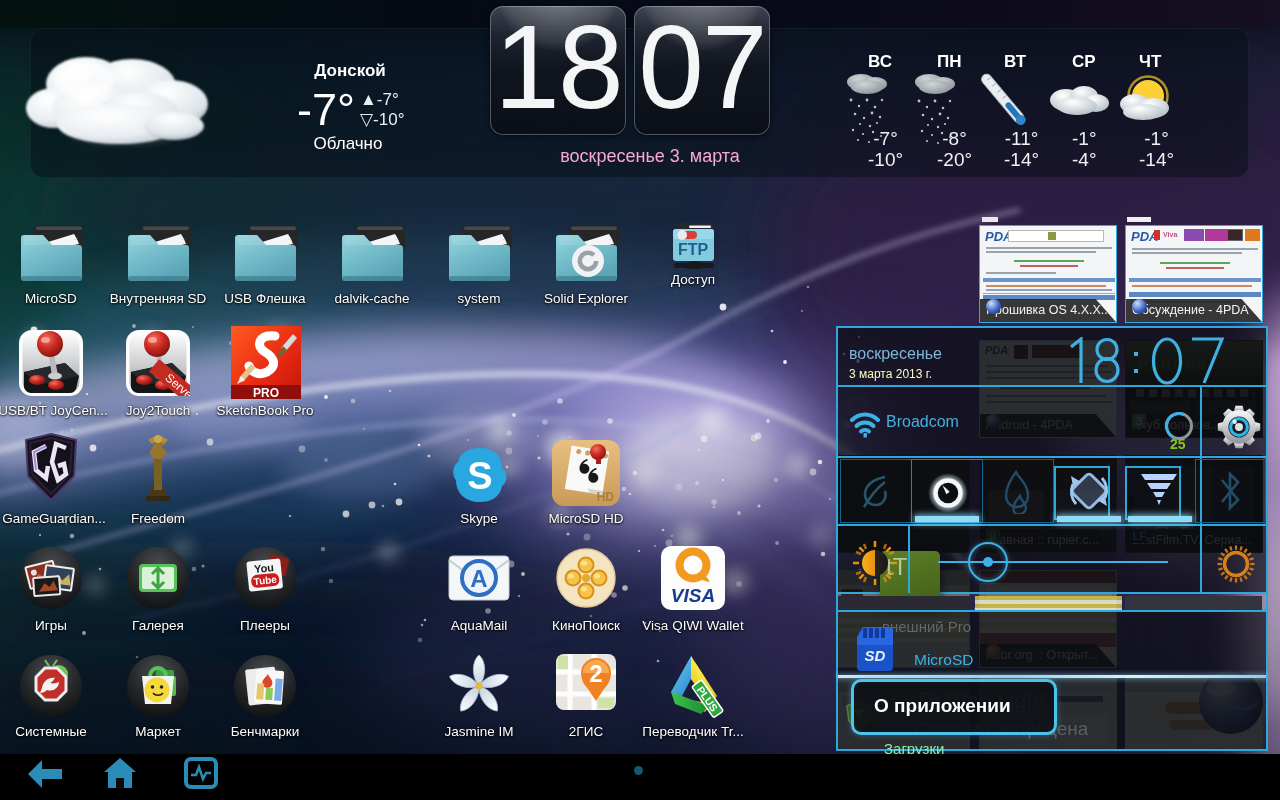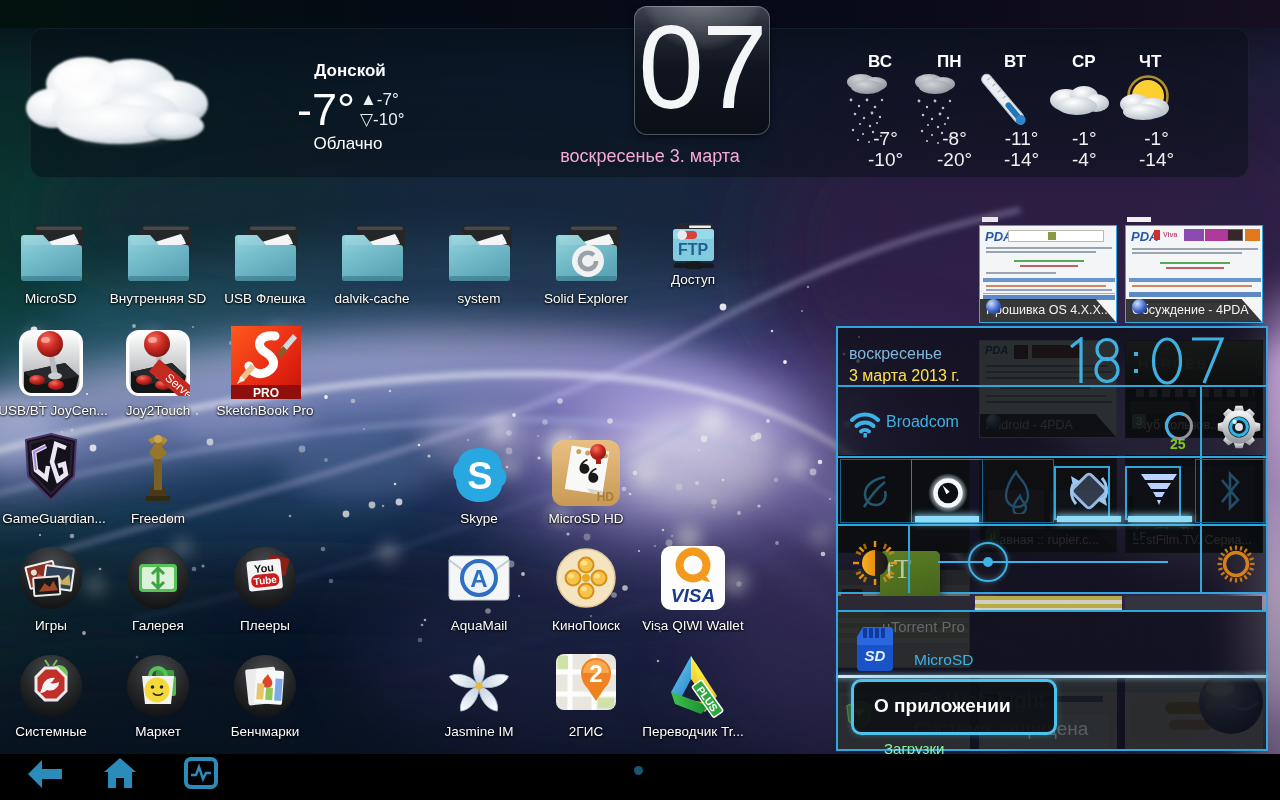--- a/index.html
+++ b/index.html
@@ -351,20 +351,24 @@
     </g>
     <ellipse cx="60" cy="36" rx="30" ry="18" fill="#fff" opacity="0.7" filter="blur(2px)"></ellipse>
    </svg>
   </div>
   <div style="left:350px;top:61px;transform:translateX(-50%);color:#fff;font-size:17px;font-weight:bold;">Донской</div>
   <div style="left:297px;top:84px;color:#fff;font-size:45px;font-weight:300;">-7°</div>
   <div style="left:360px;top:90px;color:#e8eef2;font-size:17px;">▲-7°</div>
   <div style="left:360px;top:109px;color:#e8eef2;font-size:17px;">▽-10°</div>
   <div style="left:348px;top:134px;transform:translateX(-50%);color:#fff;font-size:17px;">Облачно</div>
 
+  <div class="tile" style="left:490px;top:6px;">
+      <span>18</span>
+      <i></i>
+    </div>
   <div class="tile" style="left:634px;top:6px;">
       <span>07</span>
       <i></i>
     </div>
   <div style="left:650px;top:146px;transform:translateX(-50%);color:#f9a8d4;font-size:18px;">воскресенье 3. марта</div>
 
   <div id="forecast">
    <div class="fc" style="left:868px;top:52px;">
         <b>ВС</b>
       </div>
@@ -868,20 +872,27 @@
     <div style="left:10px;top:70px;font-size:10px;color:#8898b8;font-weight:bold;">LostFilm.TV</div>
     <div class="tt" style="background:rgba(36,36,38,.94);"><span style="display:inline-block;width:15px;height:14px;background:#1a2a38;margin-right:5px;vertical-align:-2px;color:#3fa8d8;font-size:11px;font-weight:bold;text-align:center;line-height:14px;">LF</span>LostFilm.TV. Сериа...</div>
    </div>
    <div class="th" style="left:836px;top:570px;width:134px;background:#ddd;">
     <div style="left:0;top:0;width:134px;height:14px;background:#b8b8bc;"></div>
     <div style="left:4px;top:18px;width:22px;height:22px;background:#c03030;border-radius:3px;"></div>
     <div style="left:0;top:29px;width:134px;height:12px;background:#f5f2e8;"></div>
     <div style="left:0;top:42px;width:134px;height:30px;background:repeating-linear-gradient(180deg,#f5e86a 0 5px,#fdfdf0 5px 10px)"></div>
     <div style="left:0;top:74px;width:134px;height:23px;background:#e8e8e8;"></div>
    </div>
+   <div class="th" style="left:979px;top:570px;background:#e8e6e0;">
+    <div style="left:0;top:0;width:137px;height:12px;background:#b84040;"></div>
+    <div style="left:4px;top:14px;width:129px;height:14px;background:#f0f0f0;border:1px solid #ccc;"></div>
+    <div style="left:0;top:30px;width:137px;height:32px;background:repeating-linear-gradient(180deg,#f7ea6e 0 6px,#fbfbf2 6px 11px);"></div>
+    <div style="left:0;top:62px;width:137px;height:14px;background:#e85050;"></div>
+    <div class="tt"><span class="gl" style="background:radial-gradient(circle at 35% 35%,#f0a060,#a04010);"></span>rutor.org :: Открыт...</div>
+   </div>
 
    <div style="left:838px;top:676px;width:132px;height:16px;background:linear-gradient(180deg,#fdfdfd,#cfe8f2 60%,#9fd0e8);"></div>
    <div style="left:979px;top:676px;width:138px;height:16px;background:linear-gradient(180deg,#ffffff,#d8ecf5 60%,#a8d8ec);"></div>
    <div style="left:1125px;top:676px;width:137px;height:16px;background:linear-gradient(180deg,#ffffff,#d0e8f4 60%,#9fd0ea);"></div>
    <div class="th" style="left:836px;top:692px;width:134px;height:58px;background:#e8edf2;border:none;">
     <div style="left:6px;top:4px;width:50px;height:10px;background:#d0d8e2;"></div>
    </div>
    <div class="th" style="left:979px;top:692px;height:58px;background:#dfe8f0;border:none;">
     <div style="left:4px;top:2px;width:16px;height:16px;background:#cc2020;border-radius:2px;color:#fff;font-size:12px;font-weight:bold;text-align:center;line-height:16px;">R</div>
     <div style="left:24px;top:4px;width:100px;height:6px;background:#4a80c0;"></div>
@@ -908,21 +919,21 @@
   </div>
 
   <div id="panel" style="left:836px;top:326px;width:432px;height:268px;background:rgba(9,12,16,.68);border:2px solid #2ea7dc;">
 
    <div class="hline" style="top:57px;"></div>
    <div class="hline" style="top:128px;"></div>
    <div class="hline" style="top:196px;"></div>
    <div class="vline" style="left:362px;top:57px;height:208px;"></div>
 
    <div style="left:11px;top:17px;color:#7fb6d9;font-size:16px;">воскресенье</div>
-   <div style="left:11px;top:39px;color:#fde047;font-size:16px;">3 марта 2013 г.</div>
+   <div style="left:11px;top:39px;color:#fef9c3;font-size:12px;">3 марта 2013 г.</div>
 
    <svg style="left:230px;top:9px;" width="192" height="48" viewBox="0 0 192 48">
     <g stroke="#3fb0e2" stroke-width="3.2" fill="none">
      <path d="M3,10 L13,2 L13,46"></path>
      <circle cx="39" cy="12.5" r="10"></circle>
      <ellipse cx="39" cy="33" rx="11" ry="11.5"></ellipse>
      <rect x="66" y="15" width="4" height="4" fill="#3fb0e2" stroke="none"></rect>
      <rect x="66" y="32" width="4" height="4" fill="#3fb0e2" stroke="none"></rect>
      <ellipse cx="99" cy="24" rx="13.5" ry="22"></ellipse>
      <path d="M124,2 L154,2 L136,46"></path>
@@ -1009,21 +1020,21 @@
      <path d="M3,2 h36 l-4,6 h-28 z"></path>
      <path d="M9,11 h24 l-4,6 h-16 z"></path>
      <path d="M15,20 h12 l-3,5 h-6 z"></path>
      <path d="M19,28 h4 l-2,5 z"></path>
     </g>
    </svg>
    <svg style="left:376px;top:142px;" width="32" height="42" viewBox="0 0 32 42">
     <path d="M8,10 L24,30 L16,38 L16,4 L24,12 L8,32" fill="none" stroke="#224d68" stroke-width="2.6"></path>
    </svg>
    <div style="left:42px;top:223px;width:60px;height:58px;background:linear-gradient(160deg,#5d8026,#415e18);border-radius:5px;box-shadow:2px 3px 8px rgba(0,0,0,.5);"></div>
-   <div style="left:48px;top:225px;font-size:28px;color:#b9c89c;font-family:Liberation Serif, serif;">tT</div>
+   <div style="left:48px;top:225px;font-size:24px;color:#b9c89c;font-family:Liberation Sans, sans-serif;">tT</div>
 
    <svg style="left:14px;top:212px;" width="46" height="46" viewBox="0 0 46 46">
     <defs>
           <linearGradient id="sunh" x1="0" y1="0" x2="1" y2="0">
             <stop offset="0" stop-color="#f8b020"></stop>
             <stop offset="0.5" stop-color="#e89010"></stop>
             <stop offset="0.5" stop-color="#2a2420"></stop>
             <stop offset="1" stop-color="#1a1714"></stop>
           </linearGradient>
         </defs>
@@ -1086,21 +1097,21 @@
   </style>
 
   <div style="left:975px;top:596px;width:147px;height:14px;background:repeating-linear-gradient(180deg,#cfc24a 0 4px,#efecd8 4px 8px);opacity:.85;"></div>
   <div style="left:1125px;top:596px;width:137px;height:14px;background:#34343e;"></div>
   <div style="left:838px;top:596px;width:134px;height:14px;background:#2b2934;"></div>
   <div style="left:836px;top:594px;width:2px;height:18px;background:#2ea7dc;"></div>
   <div style="left:1266px;top:594px;width:2px;height:18px;background:#2ea7dc;"></div>
   <div id="panelB" style="left:836px;top:610px;width:432px;height:141px;background:rgba(9,12,16,.68);border:2px solid #2ea7dc;">
    <div style="left:0;top:63px;width:428px;height:3px;background:linear-gradient(90deg,#cfe8f8,#9fd4ee 40%,#daf0fc 70%,#8fccea);box-shadow:0 0 5px 1px rgba(150,220,250,.5);"></div>
 
-   <div style="left:44px;top:6px;color:#63686d;font-size:15px;">µTorrent Pro</div>
+   <div style="left:44px;top:6px;color:#63686d;font-size:15px;">внешний Pro</div>
    <svg style="left:17px;top:13px;" width="40" height="46" viewBox="0 0 40 46">
     <path d="M8,2 L34,2 a4,4 0 0 1 4,4 L38,42 a4,4 0 0 1 -4,4 L6,46 a4,4 0 0 1 -4,-4 L2,12 Z" fill="#1a52c8"></path>
     <path d="M8,2 L34,2 a4,4 0 0 1 4,4 L38,20 L2,20 L2,12 Z" fill="#2a66e0"></path>
     <g fill="#0f3a9a">
           <rect x="8" y="3" width="4" height="10" rx="1"></rect>
           <rect x="14" y="3" width="4" height="10" rx="1"></rect>
           <rect x="20" y="3" width="4" height="10" rx="1"></rect>
           <rect x="26" y="3" width="4" height="10" rx="1"></rect>
         </g>
     <text x="20" y="36" font-size="15" font-weight="bold" font-style="italic" fill="#e8eef8" text-anchor="middle" font-family="Liberation Sans,sans-serif">SD</text>

